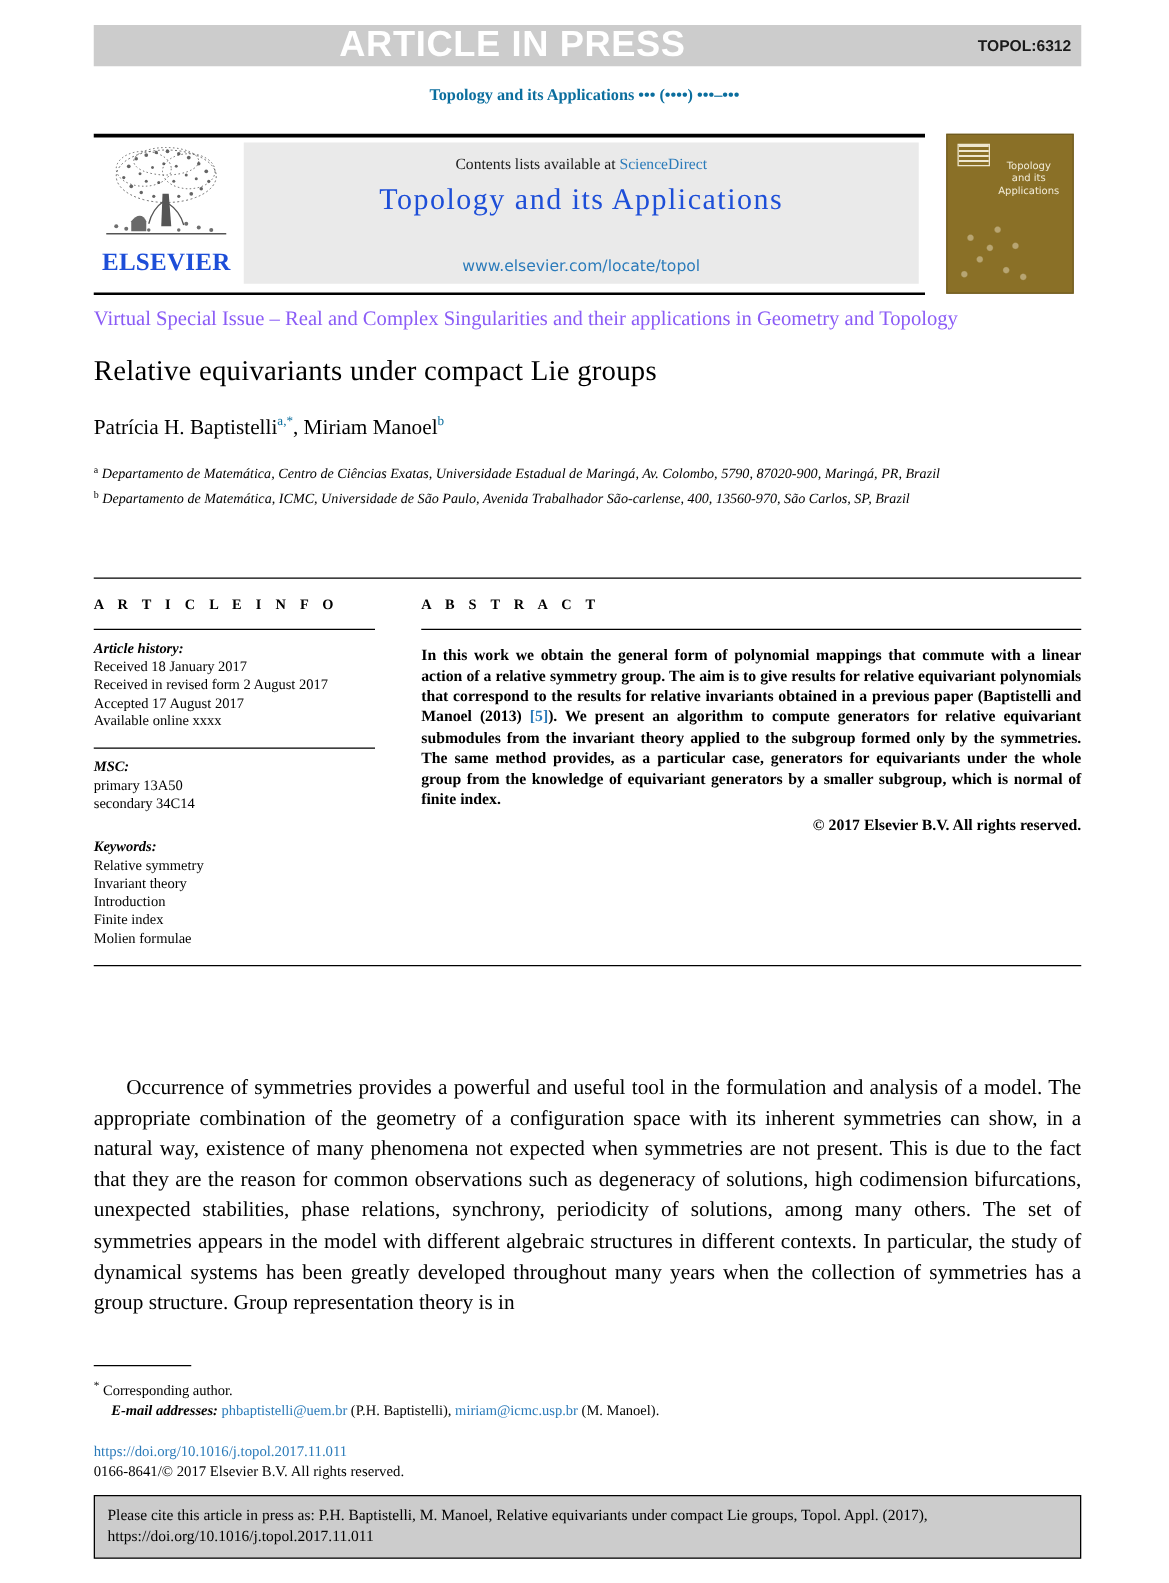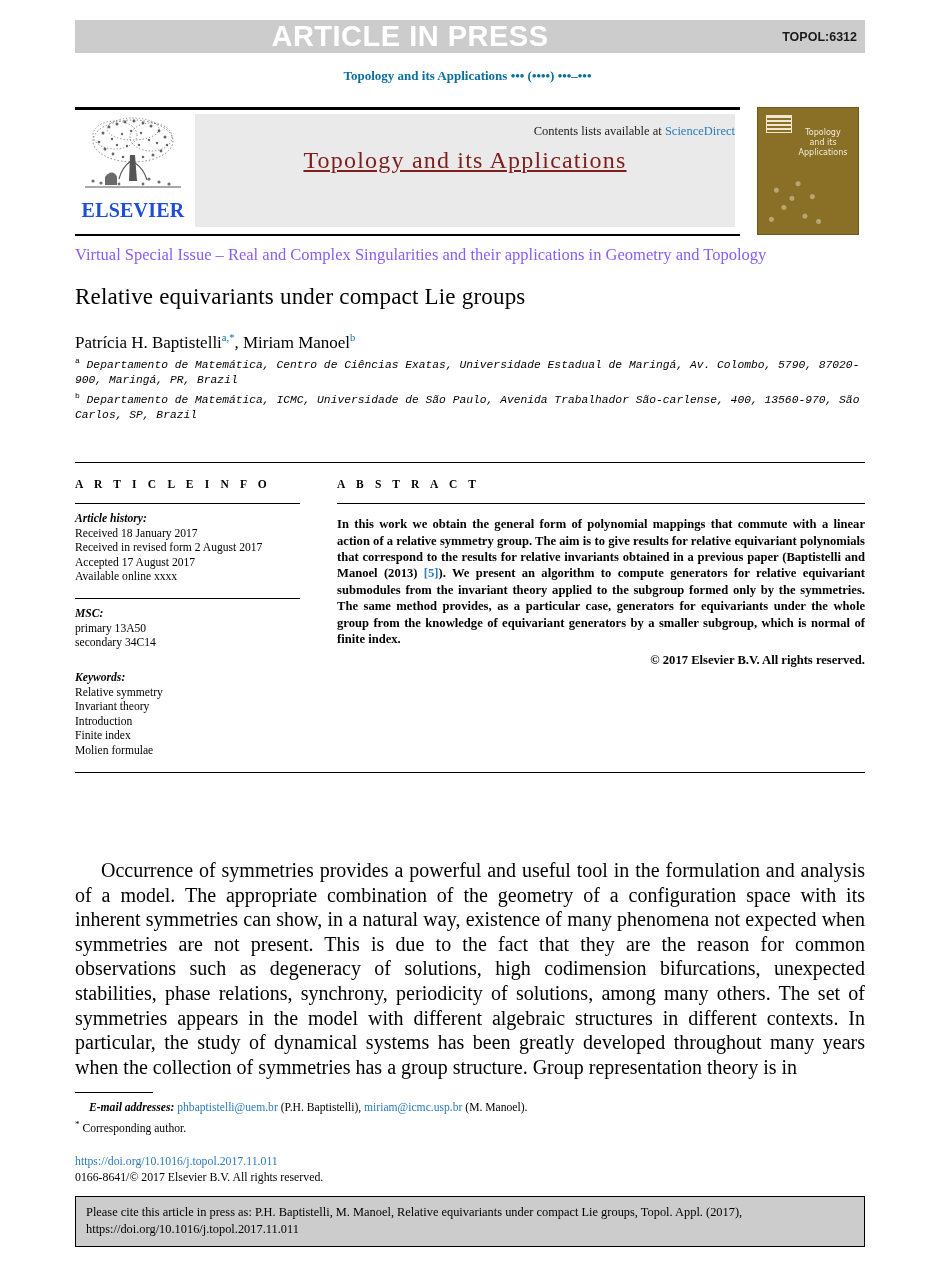--- a/index.html
+++ b/index.html
@@ -120,37 +120,36 @@
     top: 7px;
     width: 540px;
     height: 113px;
     background: #eaeaea;
   }
   .contents-box .line1 {
     position: absolute;
     left: 0;
     right: 0;
     top: 10px;
-    text-align: right;
+    text-align: center;
     font-size: 12.5px;
     color: #1a1a1a;
   }
   .contents-box .line1 .sd-link {
     color: #2b7bba;
   }
   .contents-box .jtitle {
     position: absolute;
     left: 0;
     right: 0;
     top: 33px;
     text-align: center;
     font-size: 24px;
-    color: #7f1d1d;
+    color: #1d4ed8;
     letter-spacing: 1.2px;
-    text-decoration: underline;
   }
   .contents-box .line3 {
     position: absolute;
     left: 0;
     right: 0;
     bottom: 7px;
     text-align: center;
     font-size: 12.5px;
     color: #2b7bba;
     font-family: "DejaVu Sans", "Liberation Sans", sans-serif;
@@ -227,25 +226,24 @@
   .authors {
     margin-top: 22px;
     font-size: 17px;
   }
   .authors sup {
     color: #0b6e9e;
     font-size: 10.5px;
     vertical-align: super;
   }
   .affiliations {
-    margin-top: 0;
+    margin-top: 16px;
     font-size: 11.3px;
     line-height: 15.2px;
     font-style: italic;
-    font-family: Liberation Mono, monospace;
   }
   .affiliations sup {
     font-style: normal;
     font-size: 8px;
     vertical-align: super;
   }
 
   
   .rule-wide {
     position: absolute;
@@ -312,21 +310,21 @@
     top: 832px;
     width: 790px;
   }
   .body-sec h2 {
     margin: 0;
     font-size: 14.5px;
     font-weight: bold;
   }
   .body-sec p {
     margin: 26px 0 0 0;
-    font-size: 20px;
+    font-size: 17px;
     line-height: 24.6px;
     text-align: justify;
     text-indent: 26px;
   }
 
   
   .footnotes {
     position: absolute;
     left: 75px;
     top: 1092px;
@@ -441,20 +439,21 @@
     </svg>
     <div class="wordmark">ELSEVIER</div>
   </div>
 
   <div class="contents-box">
     <div class="line1">
       <span>Contents lists available at</span>
       <span class="sd-link">ScienceDirect</span>
     </div>
     <div class="jtitle">Topology and its Applications</div>
+    <div class="line3">www.elsevier.com/locate/topol</div>
   </div>
 
   <div class="cover-thumb">
     <div class="cv-elsevier"></div>
     <div class="cv-title">
       <div>Topology</div>
       <div>and its</div>
       <div>Applications</div>
     </div>
     <div class="cv-art"></div>
@@ -509,28 +508,28 @@
   <div class="abs-text"><span>In this work we obtain the general form of polynomial mappings that commute with a linear action of a relative symmetry group. The aim is to give results for relative equivariant polynomials that correspond to the results for relative invariants obtained in a previous paper (Baptistelli and Manoel (2013) </span><span class="ref-link">[5]</span><span>). We present an algorithm to compute generators for relative equivariant submodules from the invariant theory applied to the subgroup formed only by the symmetries. The same method provides, as a particular case, generators for equivariants under the whole group from the knowledge of equivariant generators by a smaller subgroup, which is normal of finite index.</span></div>
   <div class="abs-copy">© 2017 Elsevier B.V. All rights reserved.</div>
 </div>
 
 <div class="body-sec">
   <p>Occurrence of symmetries provides a powerful and useful tool in the formulation and analysis of a model. The appropriate combination of the geometry of a configuration space with its inherent symmetries can show, in a natural way, existence of many phenomena not expected when symmetries are not present. This is due to the fact that they are the reason for common observations such as degeneracy of solutions, high codimension bifurcations, unexpected stabilities, phase relations, synchrony, periodicity of solutions, among many others. The set of symmetries appears in the model with different algebraic structures in different contexts. In particular, the study of dynamical systems has been greatly developed throughout many years when the collection of symmetries has a group structure. Group representation theory is in</p>
 </div>
 
 <div class="footnotes">
   <div class="fn-rule"></div>
+  <div class="fn-line">
+    <span class="star">*</span>
+    <span>Corresponding author.</span>
+  </div>
   <div class="fn-line fn-indent">
     <span class="fn-label">E-mail addresses:</span>
     <span class="mail">phbaptistelli@uem.br</span>
     <span>(P.H. Baptistelli),</span>
     <span class="mail">miriam@icmc.usp.br</span>
     <span>(M. Manoel).</span>
   </div>
-  <div class="fn-line">
-    <span class="star">*</span>
-    <span>Corresponding author.</span>
-  </div>
   <div class="doi-line">https://doi.org/10.1016/j.topol.2017.11.011</div>
   <div class="issn-line">0166-8641/© 2017 Elsevier B.V. All rights reserved.</div>
 </div>
 
 <div class="cite-box">Please cite this article in press as: P.H. Baptistelli, M. Manoel, Relative equivariants under compact Lie groups, Topol. Appl. (2017), https://doi.org/10.1016/j.topol.2017.11.011</div>
 
 </body></html>

